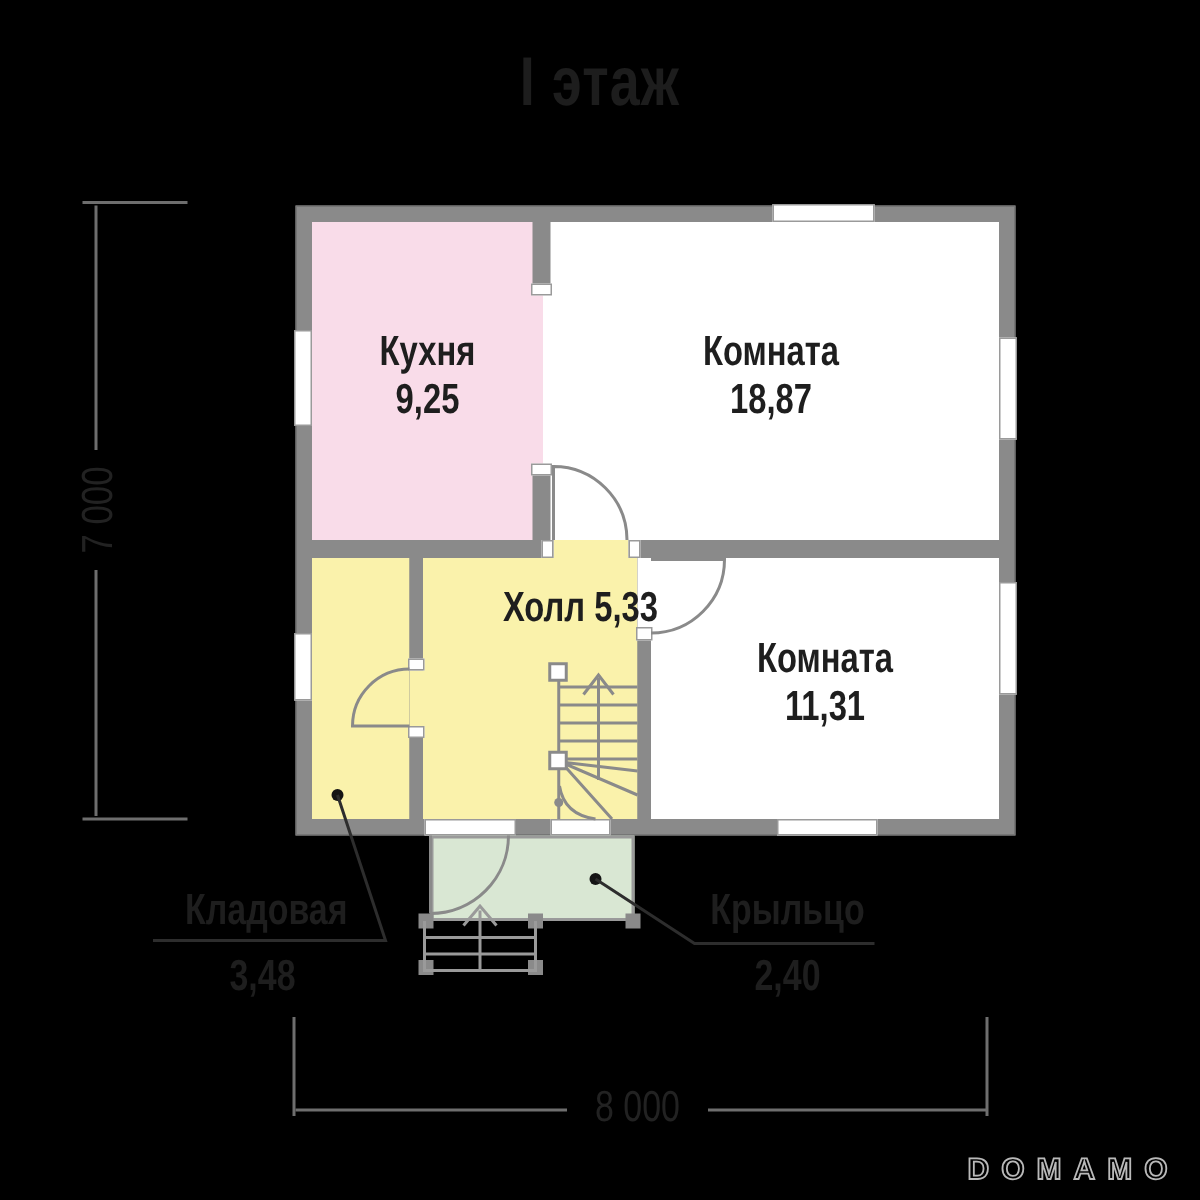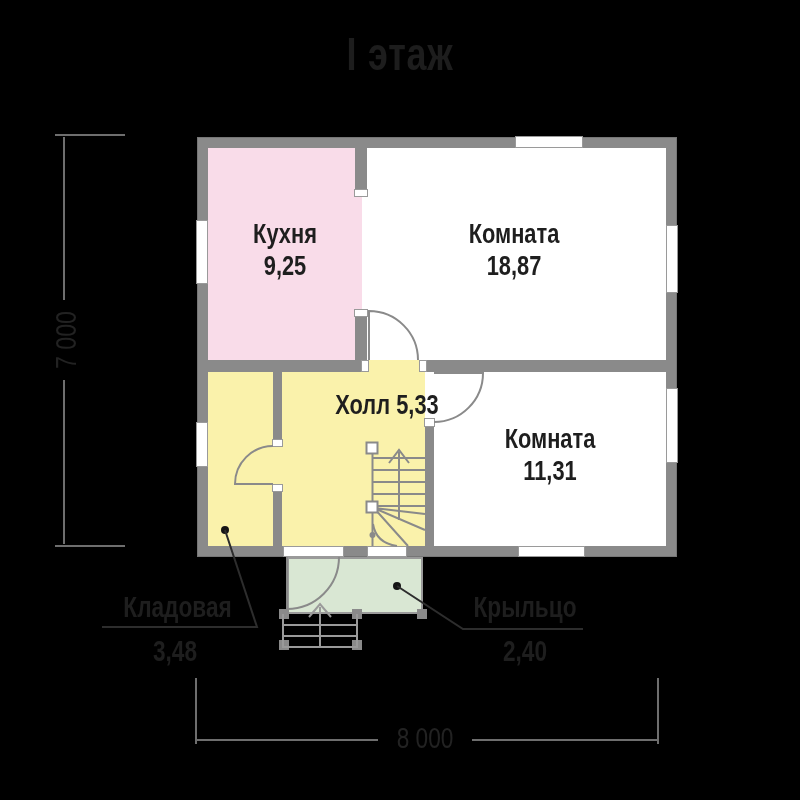--- a/index.html
+++ b/index.html
@@ -153,14 +153,15 @@
   </div>
 
   <div class="alabel cond" style="left:95px;top:592px;width:165px;">Кладовая</div>
   <div class="alabel cond" style="left:95px;top:636px;width:160px;">3,48</div>
   <div class="alabel cond" style="left:445px;top:592px;width:160px;">Крыльцо</div>
   <div class="alabel cond" style="left:445px;top:636px;width:160px;">2,40</div>
 
   <div class="dimtext cond" style="left:365px;top:722px;width:120px;">8 000</div>
   <div class="dimtext" style="left:66px;top:340px;transform:translate(-50%,-50%) rotate(-90deg) scaleX(.8);white-space:nowrap;">7 000</div>
 
+  <div class="abs brand">DOMAMO</div>
 
 </div>
 
 </body></html>

